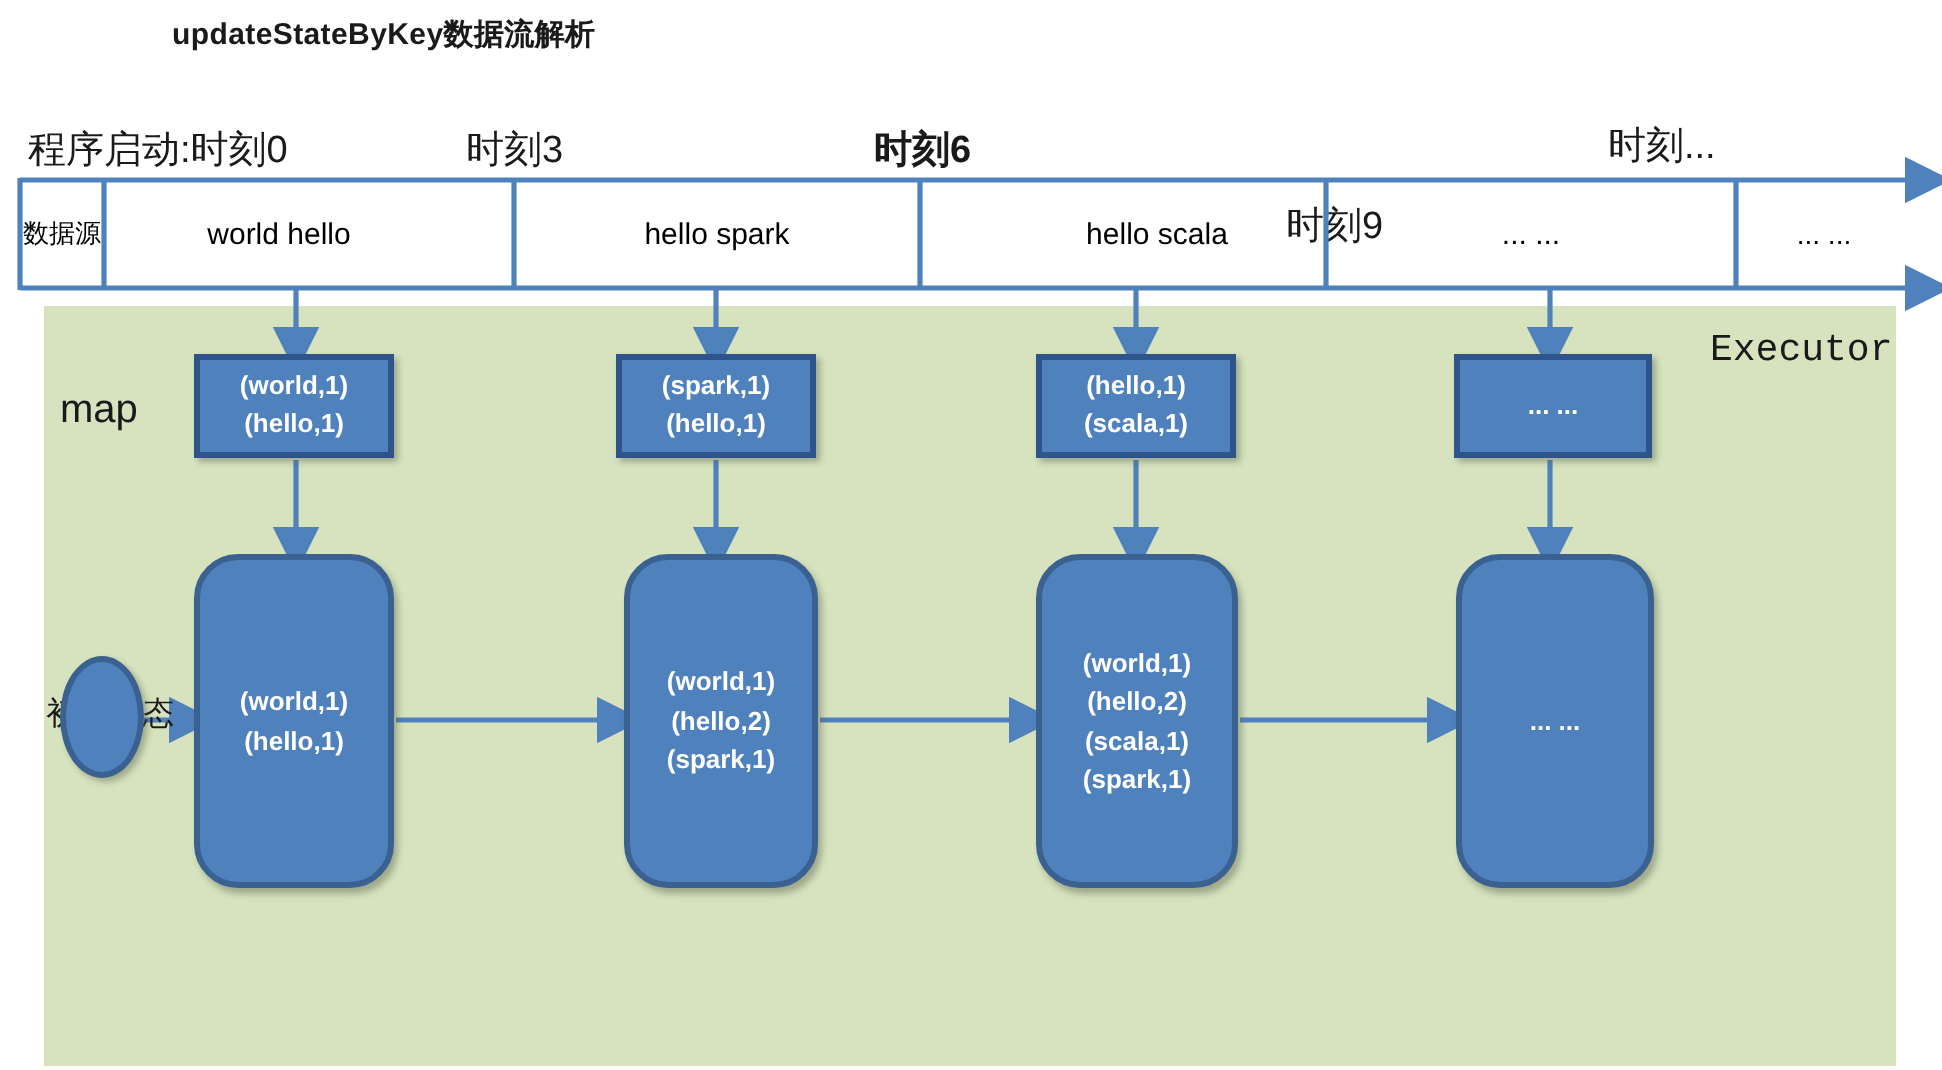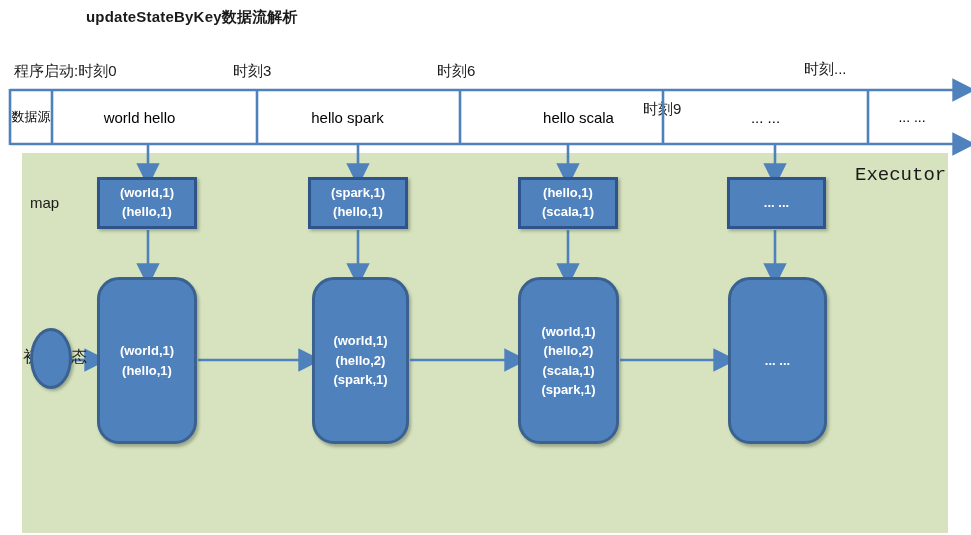--- a/index.html
+++ b/index.html
@@ -4,45 +4,45 @@
 <style>
   html,body{margin:0;padding:0;}
   body{
     width:971px;height:535px;position:relative;background:#ffffff;
     font-family:"Liberation Sans",sans-serif;color:#1a1a1a;overflow:hidden;
   }
   .abs{position:absolute;}
   
   .title{left:66px;top:8px;font-size:15px;font-weight:bold;letter-spacing:0.2px;margin-left:20px;}
   
-  .tl{font-size:15px;white-space:nowrap;}
+  .tl{font-size:19px;white-space:nowrap;}
   .tl0{left:14px;top:62px;}
   .tl1{left:233px;top:62px;}
-  .tl2{left:437px;top:62px;}
+  .tl2{left:437px;top:62px;font-weight:bold;}
   .tl3{left:643px;top:60px;margin-top:40px;}
   .tl4{left:804px;top:60px;}
   
   svg.layer{left:0;top:0;z-index:1;}
   
   .cell{
     top:92px;height:50px;display:flex;align-items:center;justify-content:center;
     font-size:15px;color:#000;z-index:2;white-space:nowrap;
   }
   .cLabel{left:10px;width:42px;font-size:13px;}
   .c0{left:52px;width:175px;}
-  .c1{left:257px;width:181px;}
+  .c1{left:257px;width:181px;padding-left:11px;}
   .c2{left:460px;width:237px;}
   .c3{left:663px;width:205px;}
   .c4{left:868px;width:88px;font-size:14px;}
   
   .panel{
     left:22px;top:153px;width:926px;height:380px;background:#d6e3be;z-index:0;
   }
   .executorLabel{left:855px;top:164px;font-size:19px;z-index:2;font-family:Liberation Mono, monospace;}
-  .mapLabel{left:30px;top:194px;font-size:15px;z-index:2;}
+  .mapLabel{left:30px;top:194px;font-size:20px;z-index:2;}
   .initLabel{left:23px;top:299px;font-size:16px;z-index:2;margin-top:48px;}
   
   .mapbox{
     top:177px;height:52px;background:#4f81bd;border:3px solid #2f548c;
     box-sizing:border-box;z-index:2;display:flex;align-items:center;justify-content:center;
     color:#fff;font-size:13px;font-weight:bold;text-align:center;white-space:pre-line;
     line-height:1.45;box-shadow:2px 2px 3px rgba(90,100,80,0.45);
   }
   .m0{left:97px;width:100px;}
   .m1{left:308px;width:100px;}

